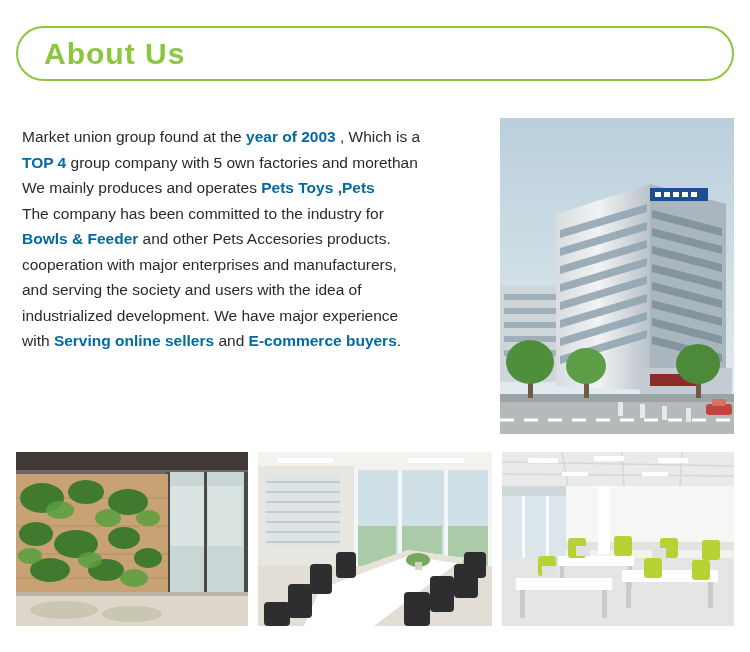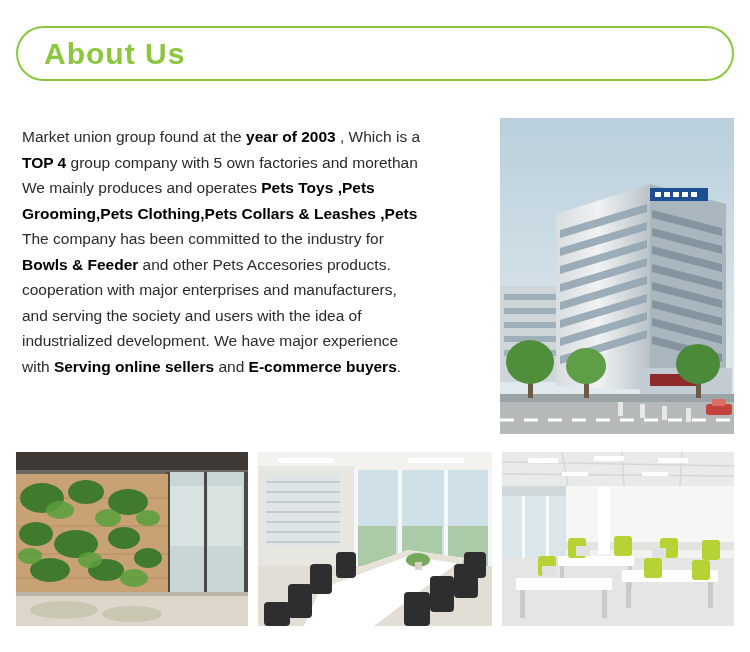--- a/index.html
+++ b/index.html
@@ -53,21 +53,21 @@
     width: 455px;
   }
   .text-col p {
     margin: 0;
     font-size: 15.5px;
     line-height: 25.5px;
     color: #2a2a2a;
     font-family: "Liberation Sans", sans-serif;
   }
   .green {
-    color: #000000;
+    color: #0369a1;
     font-weight: bold;
   }
 
   
   .img-main {
     position: absolute;
     left: 500px;
     top: 118px;
     width: 234px;
     height: 316px;
@@ -106,23 +106,20 @@
 
   <div class="text-col">
     <p>
       <span>Market union group found at the </span><span class="green">year of 2003</span><span> , Which is a</span>
     </p>
     <p>
       <span class="green">TOP 4</span><span> group company with 5 own factories and morethan</span>
     </p>
     <p>
       <span>We mainly produces and operates </span><span class="green">Pets Toys ,Pets</span>
-    </p>
-    <p>
-      <span class="green">Grooming,Pets Clothing,Pets Collars &amp; Leashes ,Pets</span>
     </p>
     <p>The company has been committed to the industry for</p>
     <p>
       <span class="green">Bowls &amp; Feeder</span><span> and other Pets Accesories products.</span>
     </p>
     <p>cooperation with major enterprises and manufacturers,</p>
     <p>and serving the society and users with the idea of</p>
     <p>industrialized development. We have major experience</p>
     <p>
       <span>with </span><span class="green">Serving online sellers</span><span> and </span><span class="green">E-commerce buyers</span><span>.</span>

